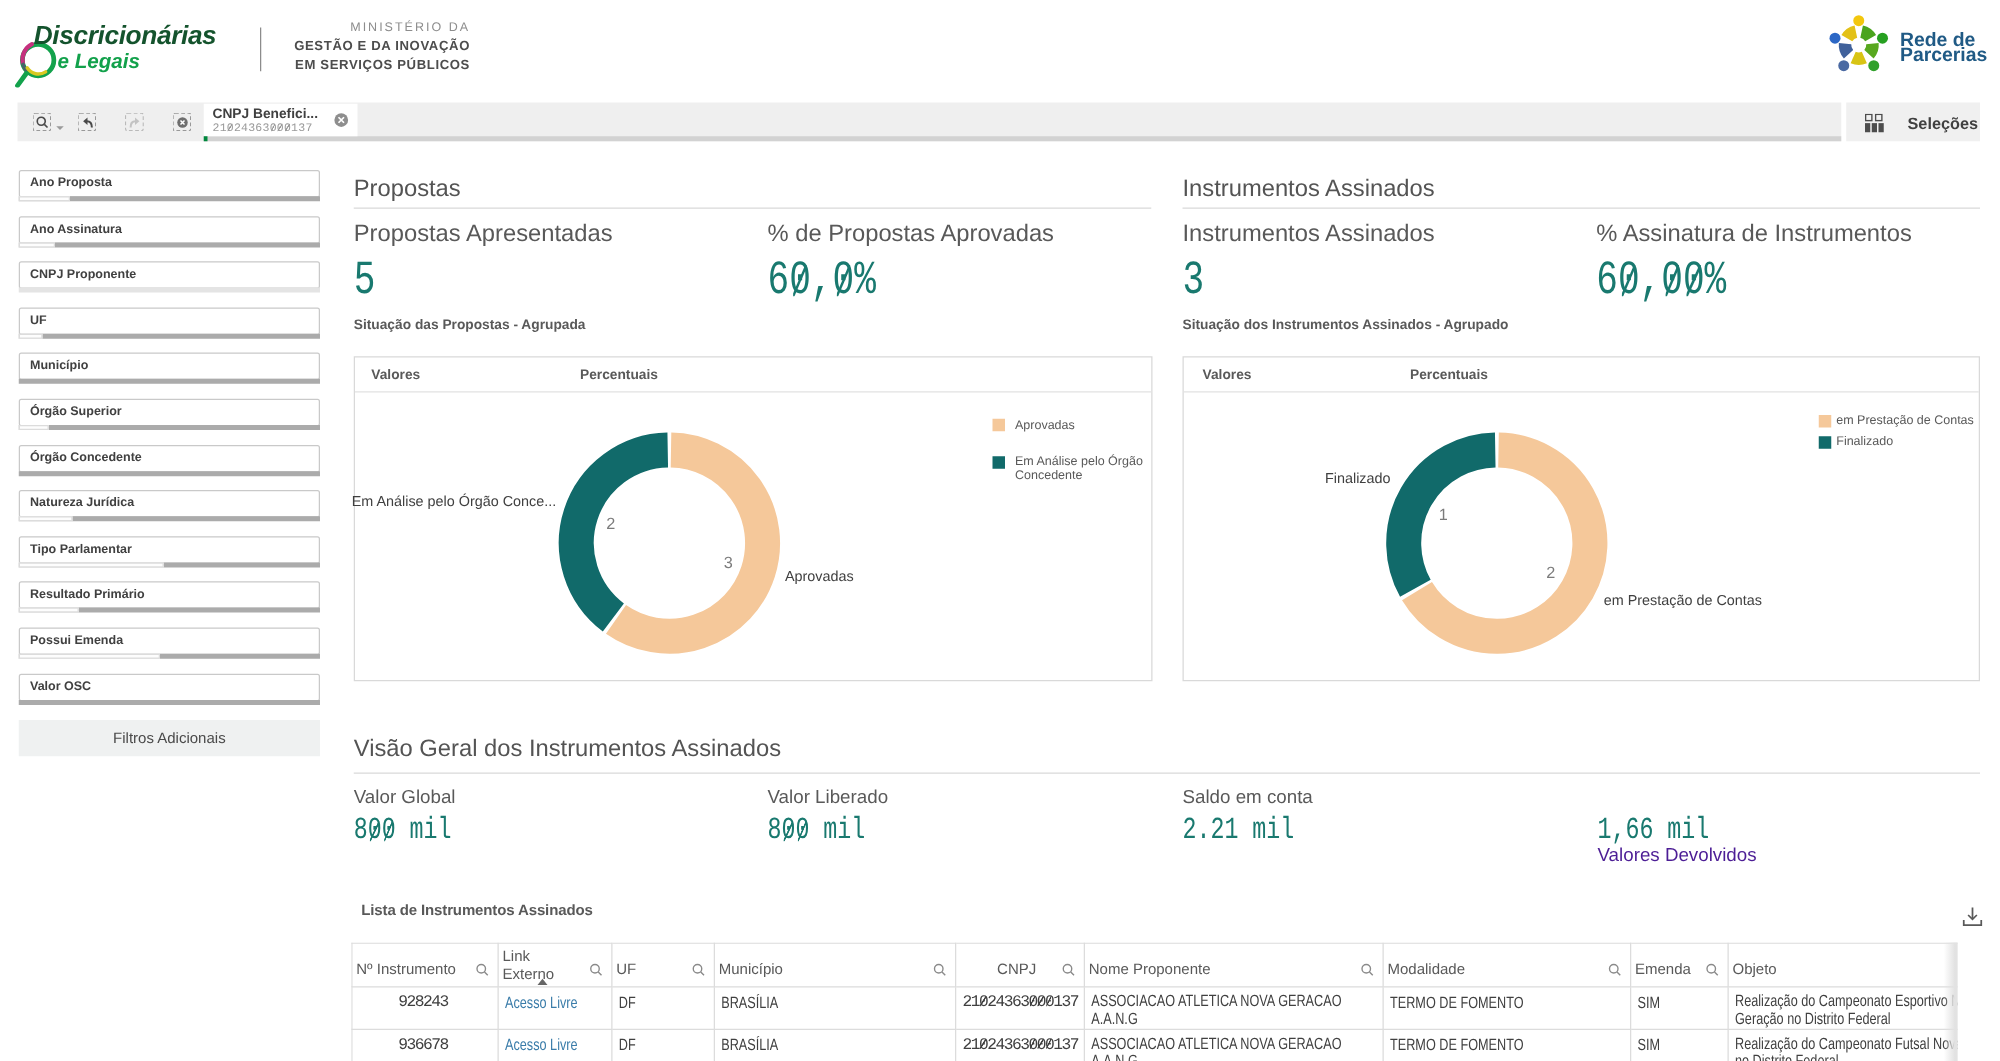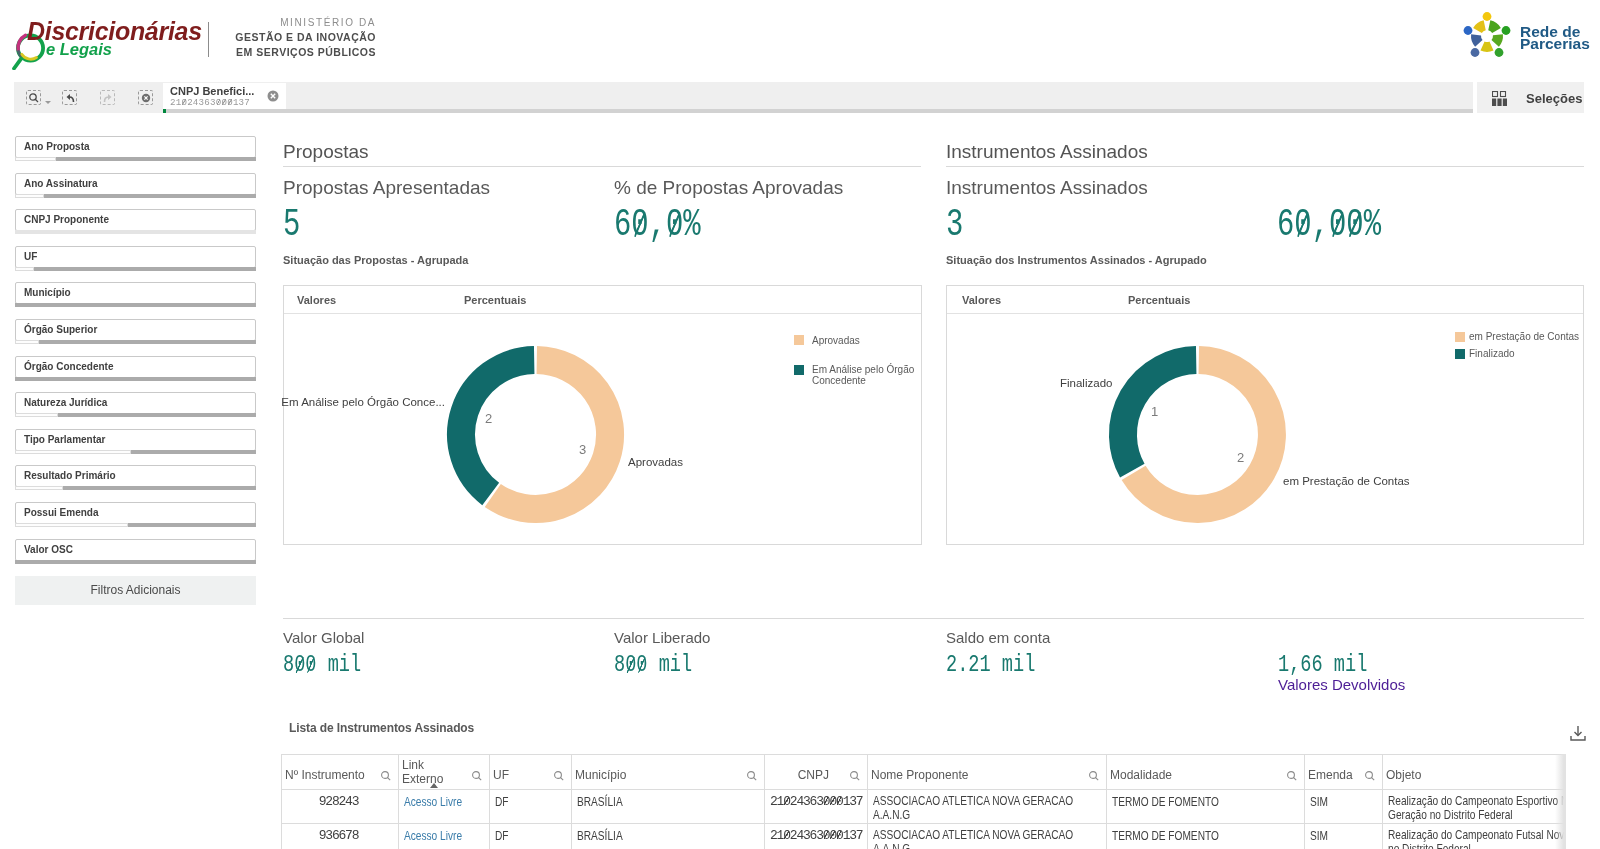--- a/index.html
+++ b/index.html
@@ -36,21 +36,21 @@
 <svg width="230" height="60" viewBox="0 0 230 60">
   <g fill="none" stroke-linecap="round">
     <circle cx="30.5" cy="38" r="12.6" stroke="#13a24c" stroke-width="3.8"></circle>
     <path d="M 18.3 40.5 A 13.8 13.8 0 0 1 25.5 25.3" stroke="#c5317e" stroke-width="3.4"></path>
     <path d="M 21.0 46.5 A 12.2 12.2 0 0 1 18.4 41.5" stroke="#47646a" stroke-width="2.8"></path>
     <path d="M 36.5 47.5 A 10.6 10.6 0 0 1 21.8 44.3" stroke="#d9c822" stroke-width="2.8"></path>
     <path d="M 21.0 48.8 L 14.0 58.5" stroke="#13a24c" stroke-width="3.8"></path>
   </g>
 </svg>
 </div>
-<div class="abs" style="left:27px;top:17px;width:260px;height:30px;font-style:italic;font-weight:bold;font-size:25px;letter-spacing:-0.3px;color:#7f1d1d;">Discricionárias</div>
+<div class="abs" style="left:27px;top:17px;width:260px;height:30px;font-style:italic;font-weight:bold;font-size:21px;letter-spacing:-0.3px;color:#14532d;">Discricionárias</div>
 <div class="abs" style="left:46px;top:40px;width:200px;height:26px;font-style:italic;font-weight:bold;font-size:16.5px;color:#12a14b;">e Legais</div>
 <div class="abs" style="left:208px;top:22px;width:1px;height:35px;background:#8c8c8c;"></div>
 <div class="abs" style="left:220px;top:17px;width:156px;text-align:right;">
   <div style="font-size:10px;letter-spacing:1.6px;color:#8d8d8d;">MINISTÉRIO DA</div>
   <div style="font-size:10.5px;letter-spacing:0.5px;color:#4d4d4d;font-weight:bold;margin-top:3px;">GESTÃO E DA INOVAÇÃO</div>
   <div style="font-size:10.5px;letter-spacing:0.5px;color:#4d4d4d;font-weight:bold;margin-top:3px;">EM SERVIÇOS PÚBLICOS</div>
 </div>
 <div class="abs" id="rede-logo" style="left:1456px;top:8px;width:140px;height:58px;">
 <svg width="140" height="58" viewBox="0 0 140 58">
   <g id="star" transform="translate(31,28)">
@@ -160,20 +160,21 @@
 <div class="fbar" style="top:560px;"></div>
 <div class="abs" style="left:15px;top:576px;width:241px;height:29px;background:#eff1f1;font-size:12px;color:#4a4a4a;text-align:center;line-height:29px;">Filtros Adicionais</div>
 
 <div class="abs seclbl" style="left:283px;top:141px;color:#545454;">Propostas</div>
 <div class="abs seclbl" style="left:946px;top:141px;color:#545454;">Instrumentos Assinados</div>
 <div class="abs" style="left:283px;top:166px;width:638px;height:1px;background:#d9d9d9;"></div>
 <div class="abs" style="left:946px;top:166px;width:638px;height:1px;background:#d9d9d9;"></div>
 <div class="abs seclbl" style="left:283px;top:177px;">Propostas Apresentadas</div>
 <div class="abs seclbl" style="left:614px;top:177px;">% de Propostas Aprovadas</div>
 <div class="abs seclbl" style="left:946px;top:177px;">Instrumentos Assinados</div>
+<div class="abs seclbl" style="left:1277px;top:177px;">% Assinatura de Instrumentos</div>
 <div class="abs kpiv" style="left:283px;top:206px;font-size:38px;">5</div>
 <div class="abs kpiv" style="left:614px;top:206px;font-size:38px;">6<i class="z">0</i>,<i class="z">0</i>%</div>
 <div class="abs kpiv" style="left:946px;top:206px;font-size:38px;">3</div>
 <div class="abs kpiv" style="left:1277px;top:206px;font-size:38px;">6<i class="z">0</i>,<i class="z">0</i><i class="z">0</i>%</div>
 <div class="abs ctitle" style="left:283px;top:254px;text-align:center;">Situação das Propostas - Agrupada</div>
 <div class="abs ctitle" style="left:946px;top:254px;">Situação dos Instrumentos Assinados - Agrupado</div>
 
 <div class="chartbox" style="left:283px;top:285px;width:639px;height:260px;"></div>
 <div class="abs" style="left:284px;top:313px;width:637px;height:1px;background:#e2e2e2;"></div>
 <div class="chead" style="left:297px;top:294px;">Valores</div>
@@ -208,20 +209,21 @@
 <div class="abs dlab" style="left:1060px;top:377px;">Finalizado</div>
 <div class="abs dlab" style="left:1283px;top:475px;">em Prestação de Contas</div>
 <div class="abs dnum" style="left:1151px;top:404px;">1</div>
 <div class="abs dnum" style="left:1237px;top:450px;">2</div>
 
 <div class="abs" style="left:1455px;top:332px;width:10px;height:10px;background:#f5c89a;"></div>
 <div class="abs legtxt" style="left:1469px;top:331px;">em Prestação de Contas</div>
 <div class="abs" style="left:1455px;top:349px;width:10px;height:10px;background:#116a6a;"></div>
 <div class="abs legtxt" style="left:1469px;top:348px;">Finalizado</div>
 
+<div class="abs seclbl" style="left:283px;top:589px;color:#545454;">Visão Geral dos Instrumentos Assinados</div>
 <div class="abs" style="left:283px;top:618px;width:1301px;height:1px;background:#d9d9d9;"></div>
 <div class="abs" style="left:283px;top:629px;font-size:15px;color:#595959;">Valor Global</div>
 <div class="abs" style="left:614px;top:629px;font-size:15px;color:#595959;">Valor Liberado</div>
 <div class="abs" style="left:946px;top:629px;font-size:15px;color:#595959;">Saldo em conta</div>
 <div class="abs" style="left:1278px;top:629px;font-size:15px;color:#4c1d95;margin-top:47px;">Valores Devolvidos</div>
 <div class="abs kpiv" style="left:283px;top:653px;font-size:24.5px;">8<i class="z">0</i><i class="z">0</i> mil</div>
 <div class="abs kpiv" style="left:614px;top:653px;font-size:24.5px;">8<i class="z">0</i><i class="z">0</i> mil</div>
 <div class="abs kpiv" style="left:946px;top:653px;font-size:24.5px;">2.21 mil</div>
 <div class="abs kpiv" style="left:1278px;top:653px;font-size:24.5px;">1,66 mil</div>
 

